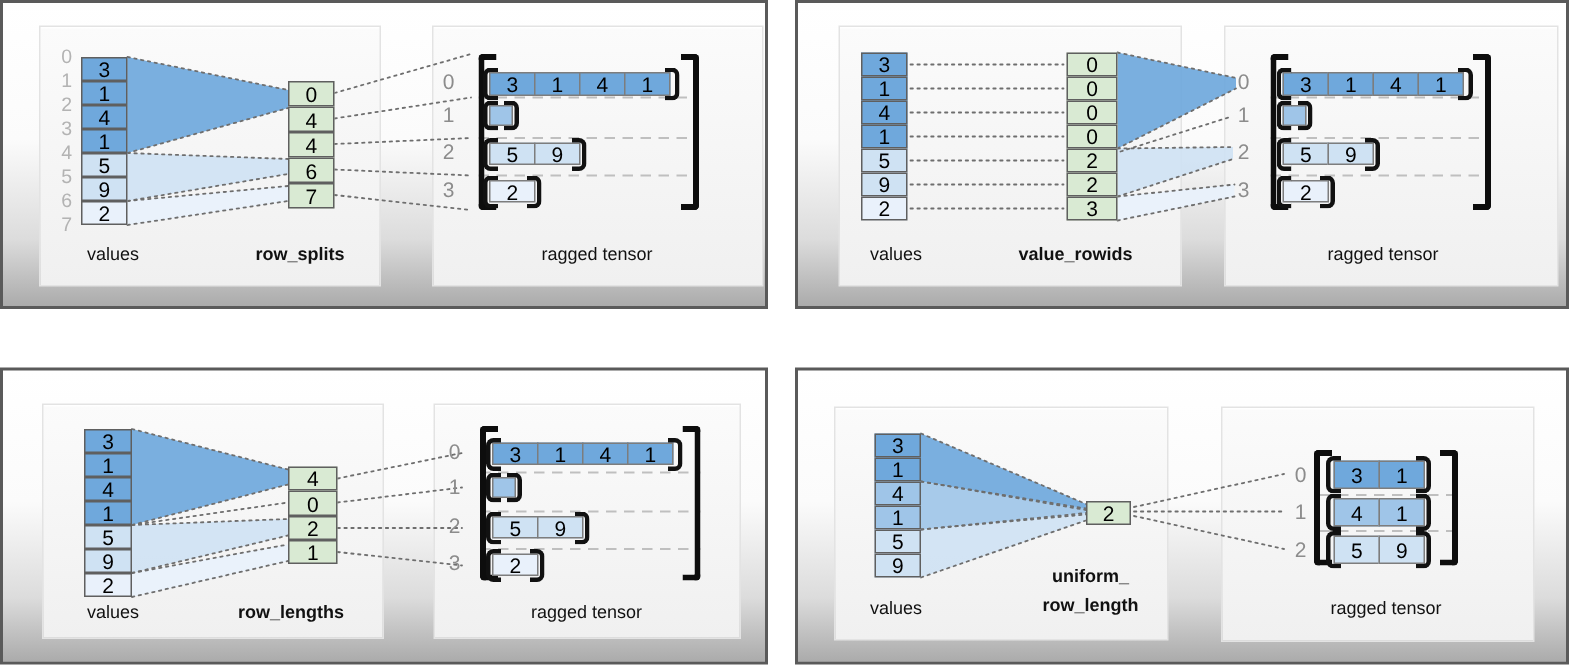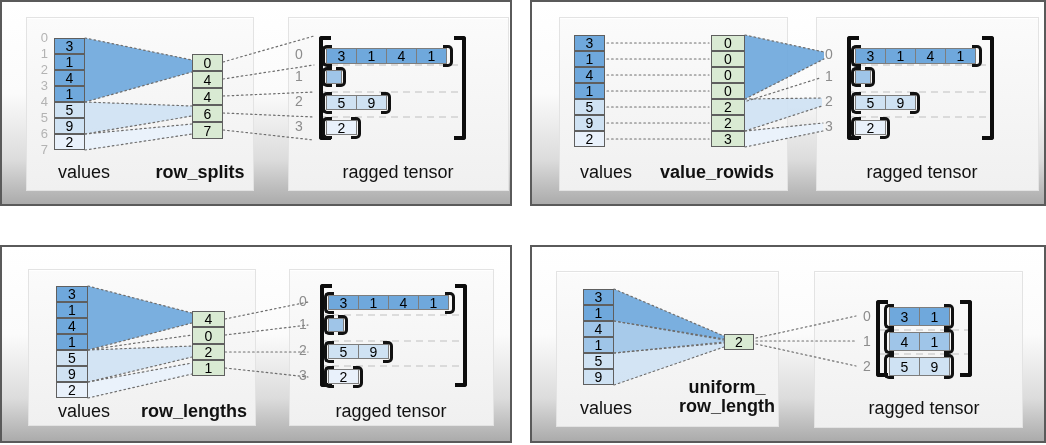--- a/index.html
+++ b/index.html
@@ -12,21 +12,21 @@
   .ov{position:absolute;left:0;top:0;pointer-events:none;}
   .cell{position:absolute;box-sizing:border-box;border:1px solid #5f5f5f;display:flex;
         align-items:center;justify-content:center;font-size:14px;color:#000;}
   .tcells{position:absolute;display:flex;}
   .tcell{box-sizing:border-box;border:1px solid #7d7d7d;margin-left:-1px;display:flex;
          align-items:center;justify-content:center;font-size:14px;color:#000;}
   .c0{background:#6fa8dc;} .c1{background:#9fc5e8;} .c2{background:#cfe2f3;}
   .c3{background:#e9f1fb;} .cg{background:#d9ead3;}
   .gidx{position:absolute;width:18px;text-align:right;font-size:13px;color:#b3b3b3;}
   .ridx{position:absolute;width:18px;text-align:center;font-size:14px;color:#8c8c8c;}
-  .lbl{position:absolute;font-size:18px;color:#111;white-space:nowrap;}
+  .lbl{position:absolute;font-size:12px;color:#111;white-space:nowrap;}
   .lbl.b{font-weight:700;}
   .lbl.c{transform:translateX(-50%);}
   .ibr{position:absolute;box-sizing:border-box;width:10px;height:22px;border:3px solid #111;}
   .ibr.l{border-right:none;border-radius:5px 0 0 5px;}
   .ibr.r{border-left:none;border-radius:0 5px 5px 0;}
   .obr{position:absolute;box-sizing:border-box;width:12px;border:4px solid #0d0d0d;}
   .obr.l{border-right:none;border-radius:3px 0 0 3px;}
   .obr.r{border-left:none;border-radius:0 3px 3px 0;}
 </style>
 </head>

